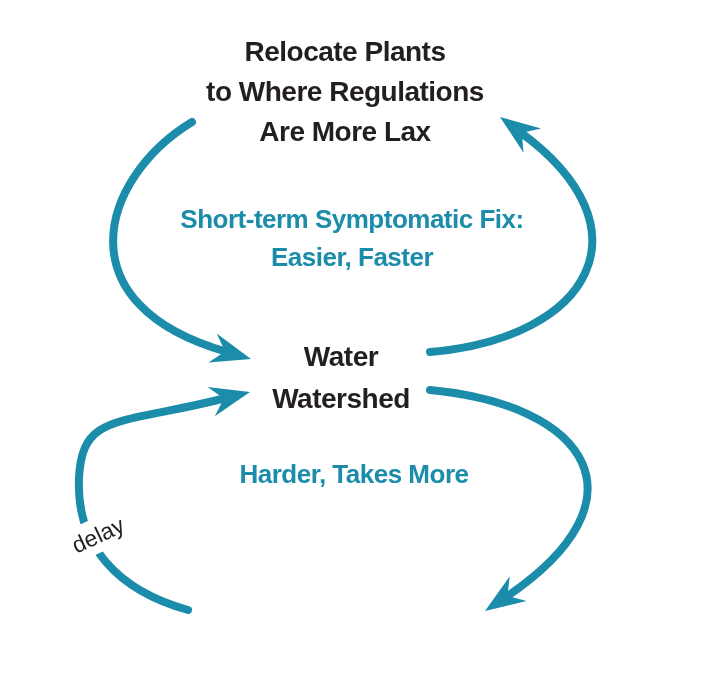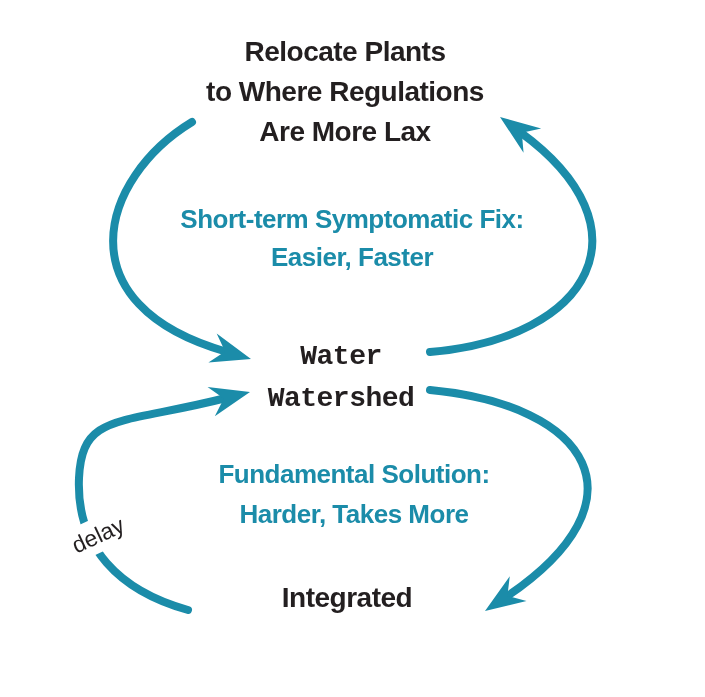--- a/index.html
+++ b/index.html
@@ -23,21 +23,21 @@
     font-size:28px;
     font-weight:bold;
   }
   .loop-text{
     color:#1b8ca9;
     font-size:26px;
     font-weight:bold;
   }
   .node-top{left:345px;top:32px;line-height:40px;}
   .loop-label-top{left:352px;top:200px;line-height:38px;}
-  .node-middle{left:341px;top:336px;line-height:42px;font-family:Liberation Mono, monospace;}
+  .node-middle{left:341px;top:336px;line-height:42px;}
   .loop-label-bottom{left:354px;top:454px;line-height:40px;}
   .node-bottom{left:347px;top:580px;line-height:36px;}
   .delay-label{
     position:absolute;
     left:52px;top:518px;
     width:92px;height:34px;
     background:#ffffff;
     color:#231f20;
     font-size:23px;
     text-align:center;
@@ -76,23 +76,21 @@
     <div>Short-term Symptomatic Fix:</div>
     <div>Easier, Faster</div>
   </div>
 
   <div class="label node-text node-middle">
     <div>Water</div>
     <div>Watershed</div>
   </div>
 
   <div class="label loop-text loop-label-bottom">
-    <div>Fundamental Solution:</div>
     <div>Harder, Takes More</div>
   </div>
 
   <div class="delay-label">delay</div>
 
   <div class="label node-text node-bottom">
-    <div>Integrated</div>
   </div>
 
 </div>
 
 </body></html>

